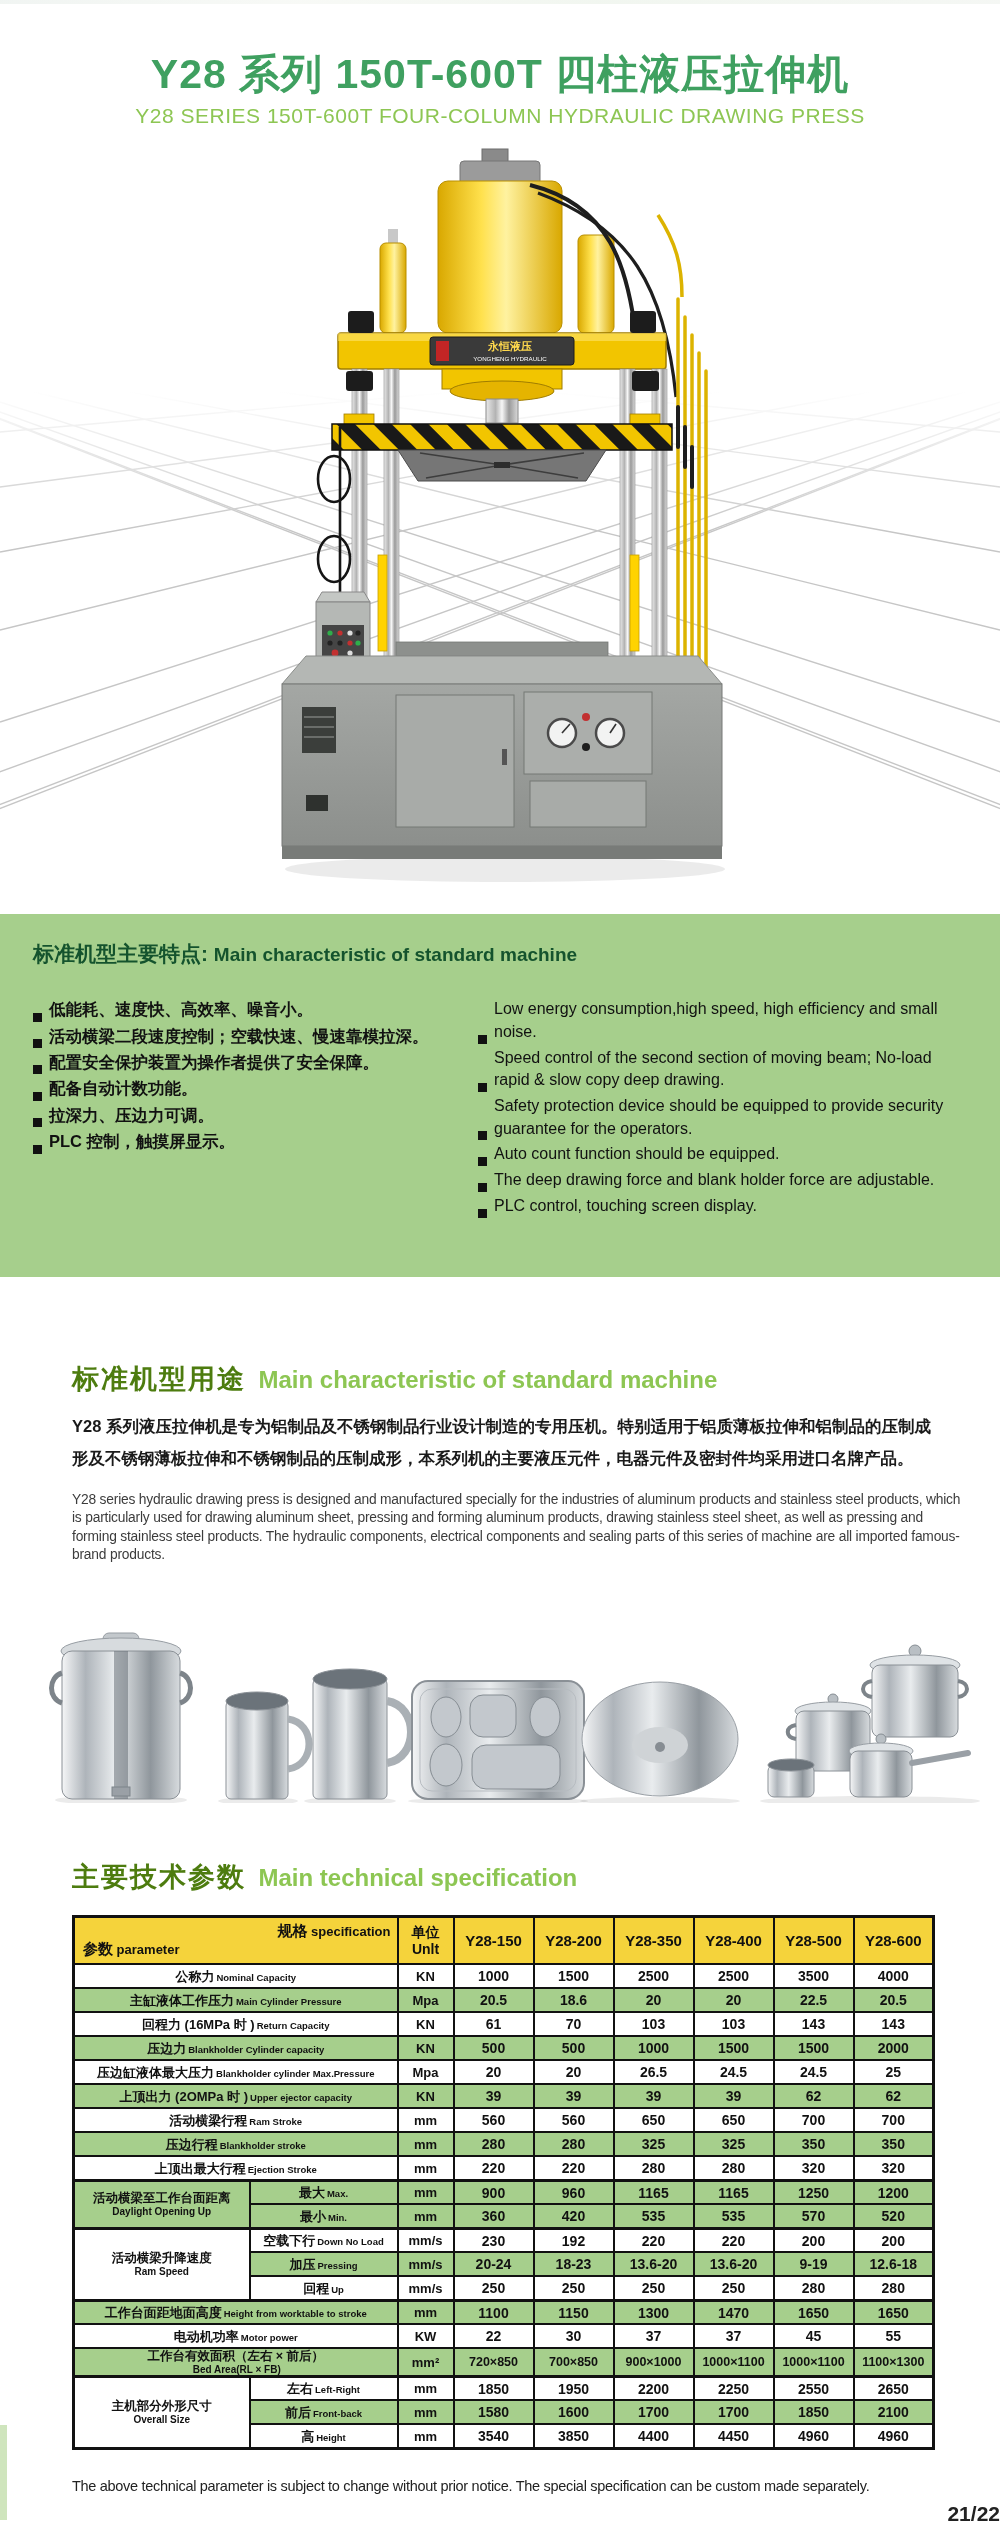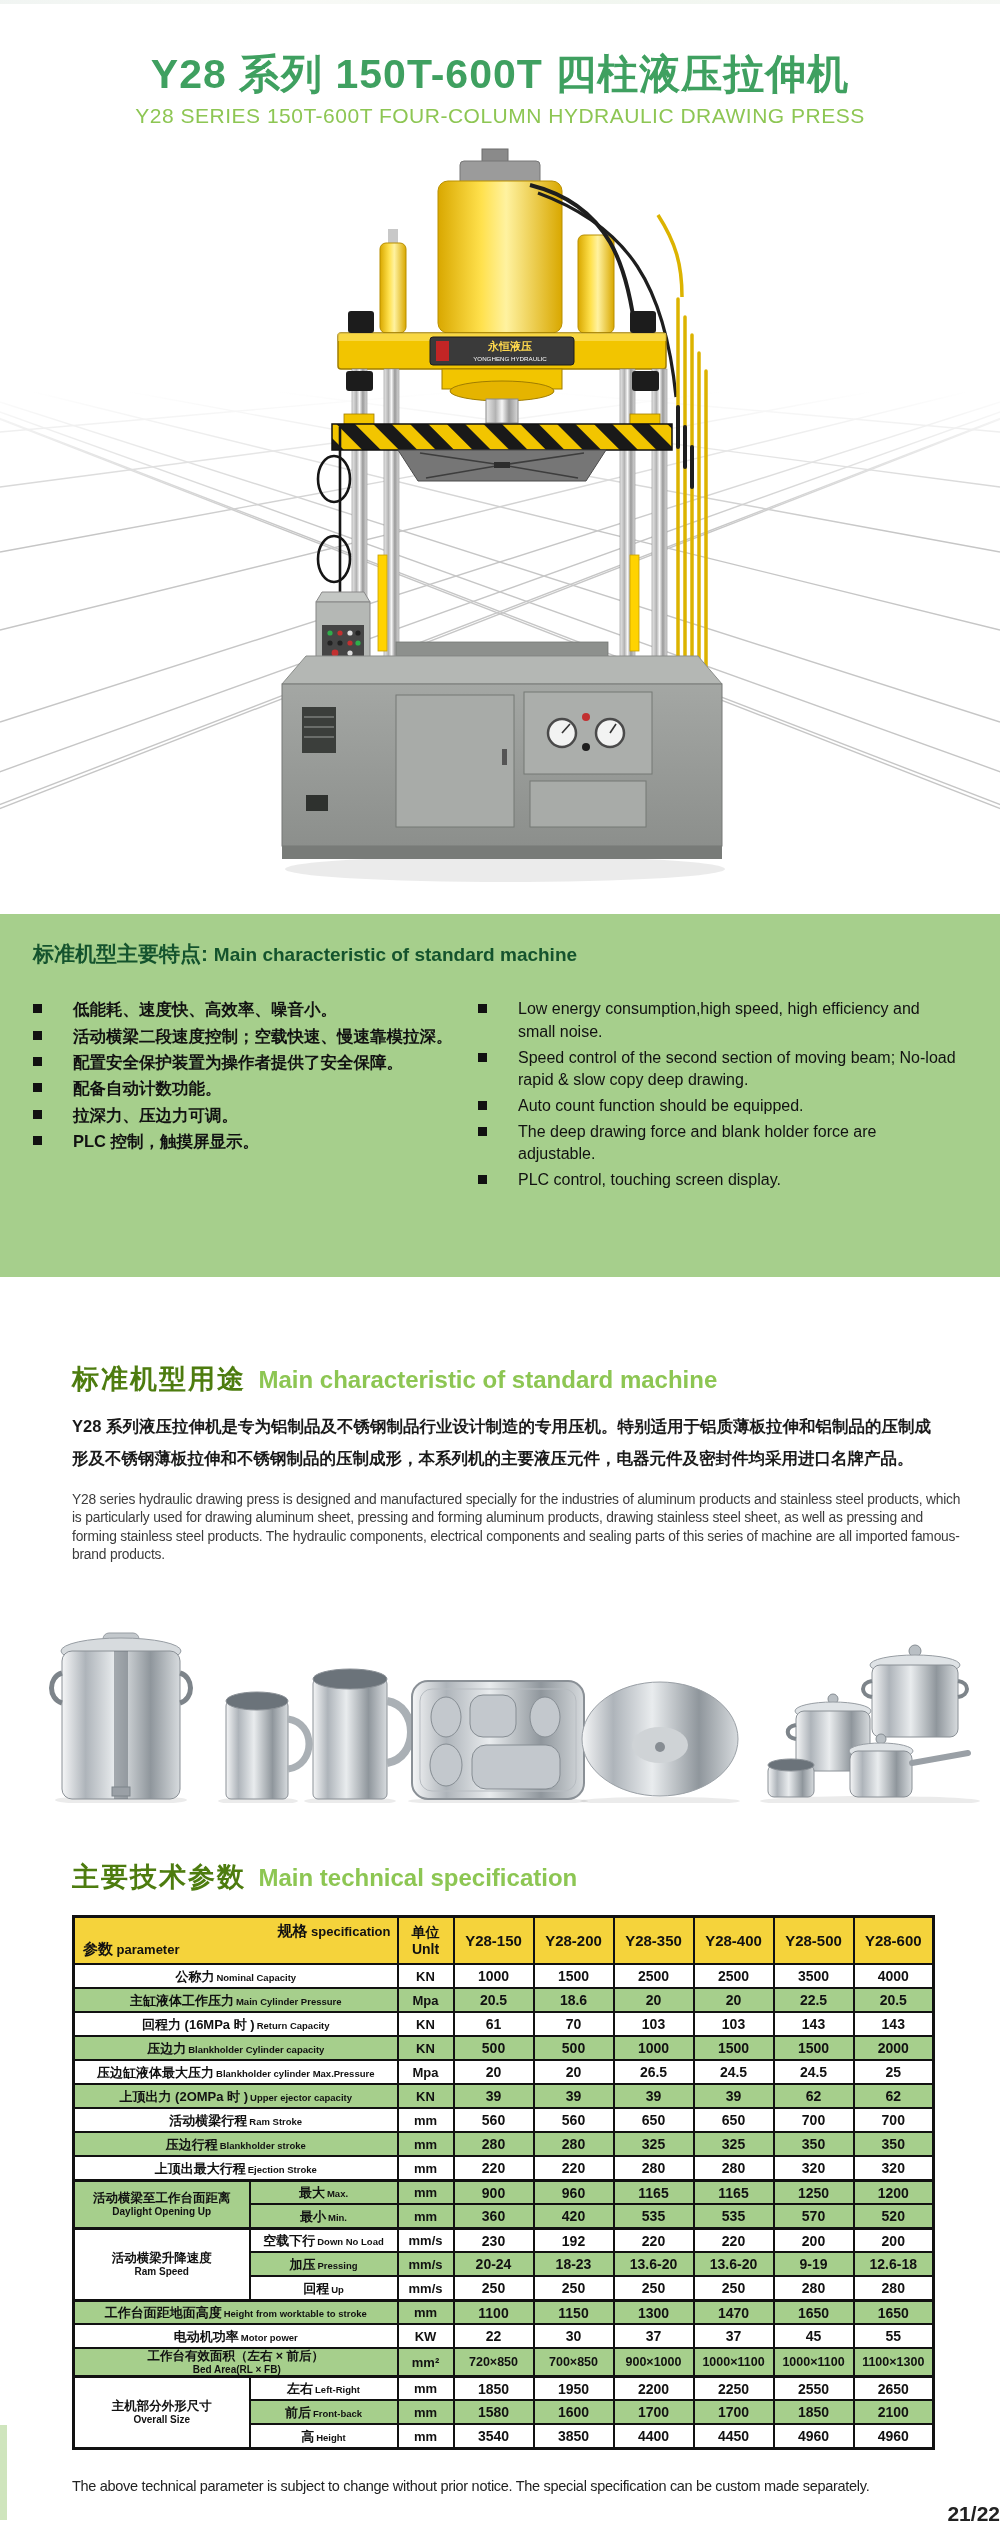--- a/index.html
+++ b/index.html
@@ -24,21 +24,21 @@
   .machine-svg{position:absolute;left:280px;top:5px;width:445px;height:745px;}
 
   
   .features{background:#a6cf8c;height:363px;box-sizing:border-box;padding:26px 28px 0 33px;}
   .features-heading{font-size:21px;font-weight:bold;color:#14532d;}
   .features-heading .en{font-size:19px;}
   .bullet-cols{display:flex;margin-top:30px;}
   .bullet-col{box-sizing:border-box;}
   .bullet-col.cn{width:445px;padding-right:15px;}
   .bullet-col.en{width:480px;}
-  .bullet{display:flex;align-items:flex-start;margin-bottom:3px;line-height:1.42;gap:24px;}
+  .bullet{display:flex;align-items:flex-end;margin-bottom:3px;line-height:1.42;}
   .bullet .sq{flex:none;width:9px;height:9px;background:#111;margin:6px 7px 0 0;}
   .bullet-col.cn .bullet{font-size:16.5px;font-weight:600;}
   .bullet-col.en .bullet{font-size:16px;font-weight:500;}
   .bullet .tx{display:block;}
 
   
   .usage{margin-top:84px;padding:0 55px 0 72px;}
   .sec-heading{font-weight:bold;}
   .sec-heading .cn{font-size:27px;color:#4d7c0f;letter-spacing:2px;}
   .sec-heading .en{font-size:24px;color:#8dc653;margin-left:8px;}
@@ -301,20 +301,24 @@
         <div class="bullet">
           <span class="sq"></span>
           <span class="tx">Low energy consumption,high speed, high efficiency and small noise.</span>
         </div>
         <div class="bullet">
           <span class="sq"></span>
           <span class="tx">Speed control of the second section of moving beam; No-load rapid &amp; slow copy deep drawing.</span>
         </div>
         <div class="bullet">
           <span class="sq"></span>
+          <span class="tx">Safety protection device should be equipped to provide security guarantee for the operators.</span>
+        </div>
+        <div class="bullet">
+          <span class="sq"></span>
           <span class="tx">Auto count function should be equipped.</span>
         </div>
         <div class="bullet">
           <span class="sq"></span>
           <span class="tx">The deep drawing force and blank holder force are adjustable.</span>
         </div>
         <div class="bullet">
           <span class="sq"></span>
           <span class="tx">PLC control, touching screen display.</span>
         </div>

